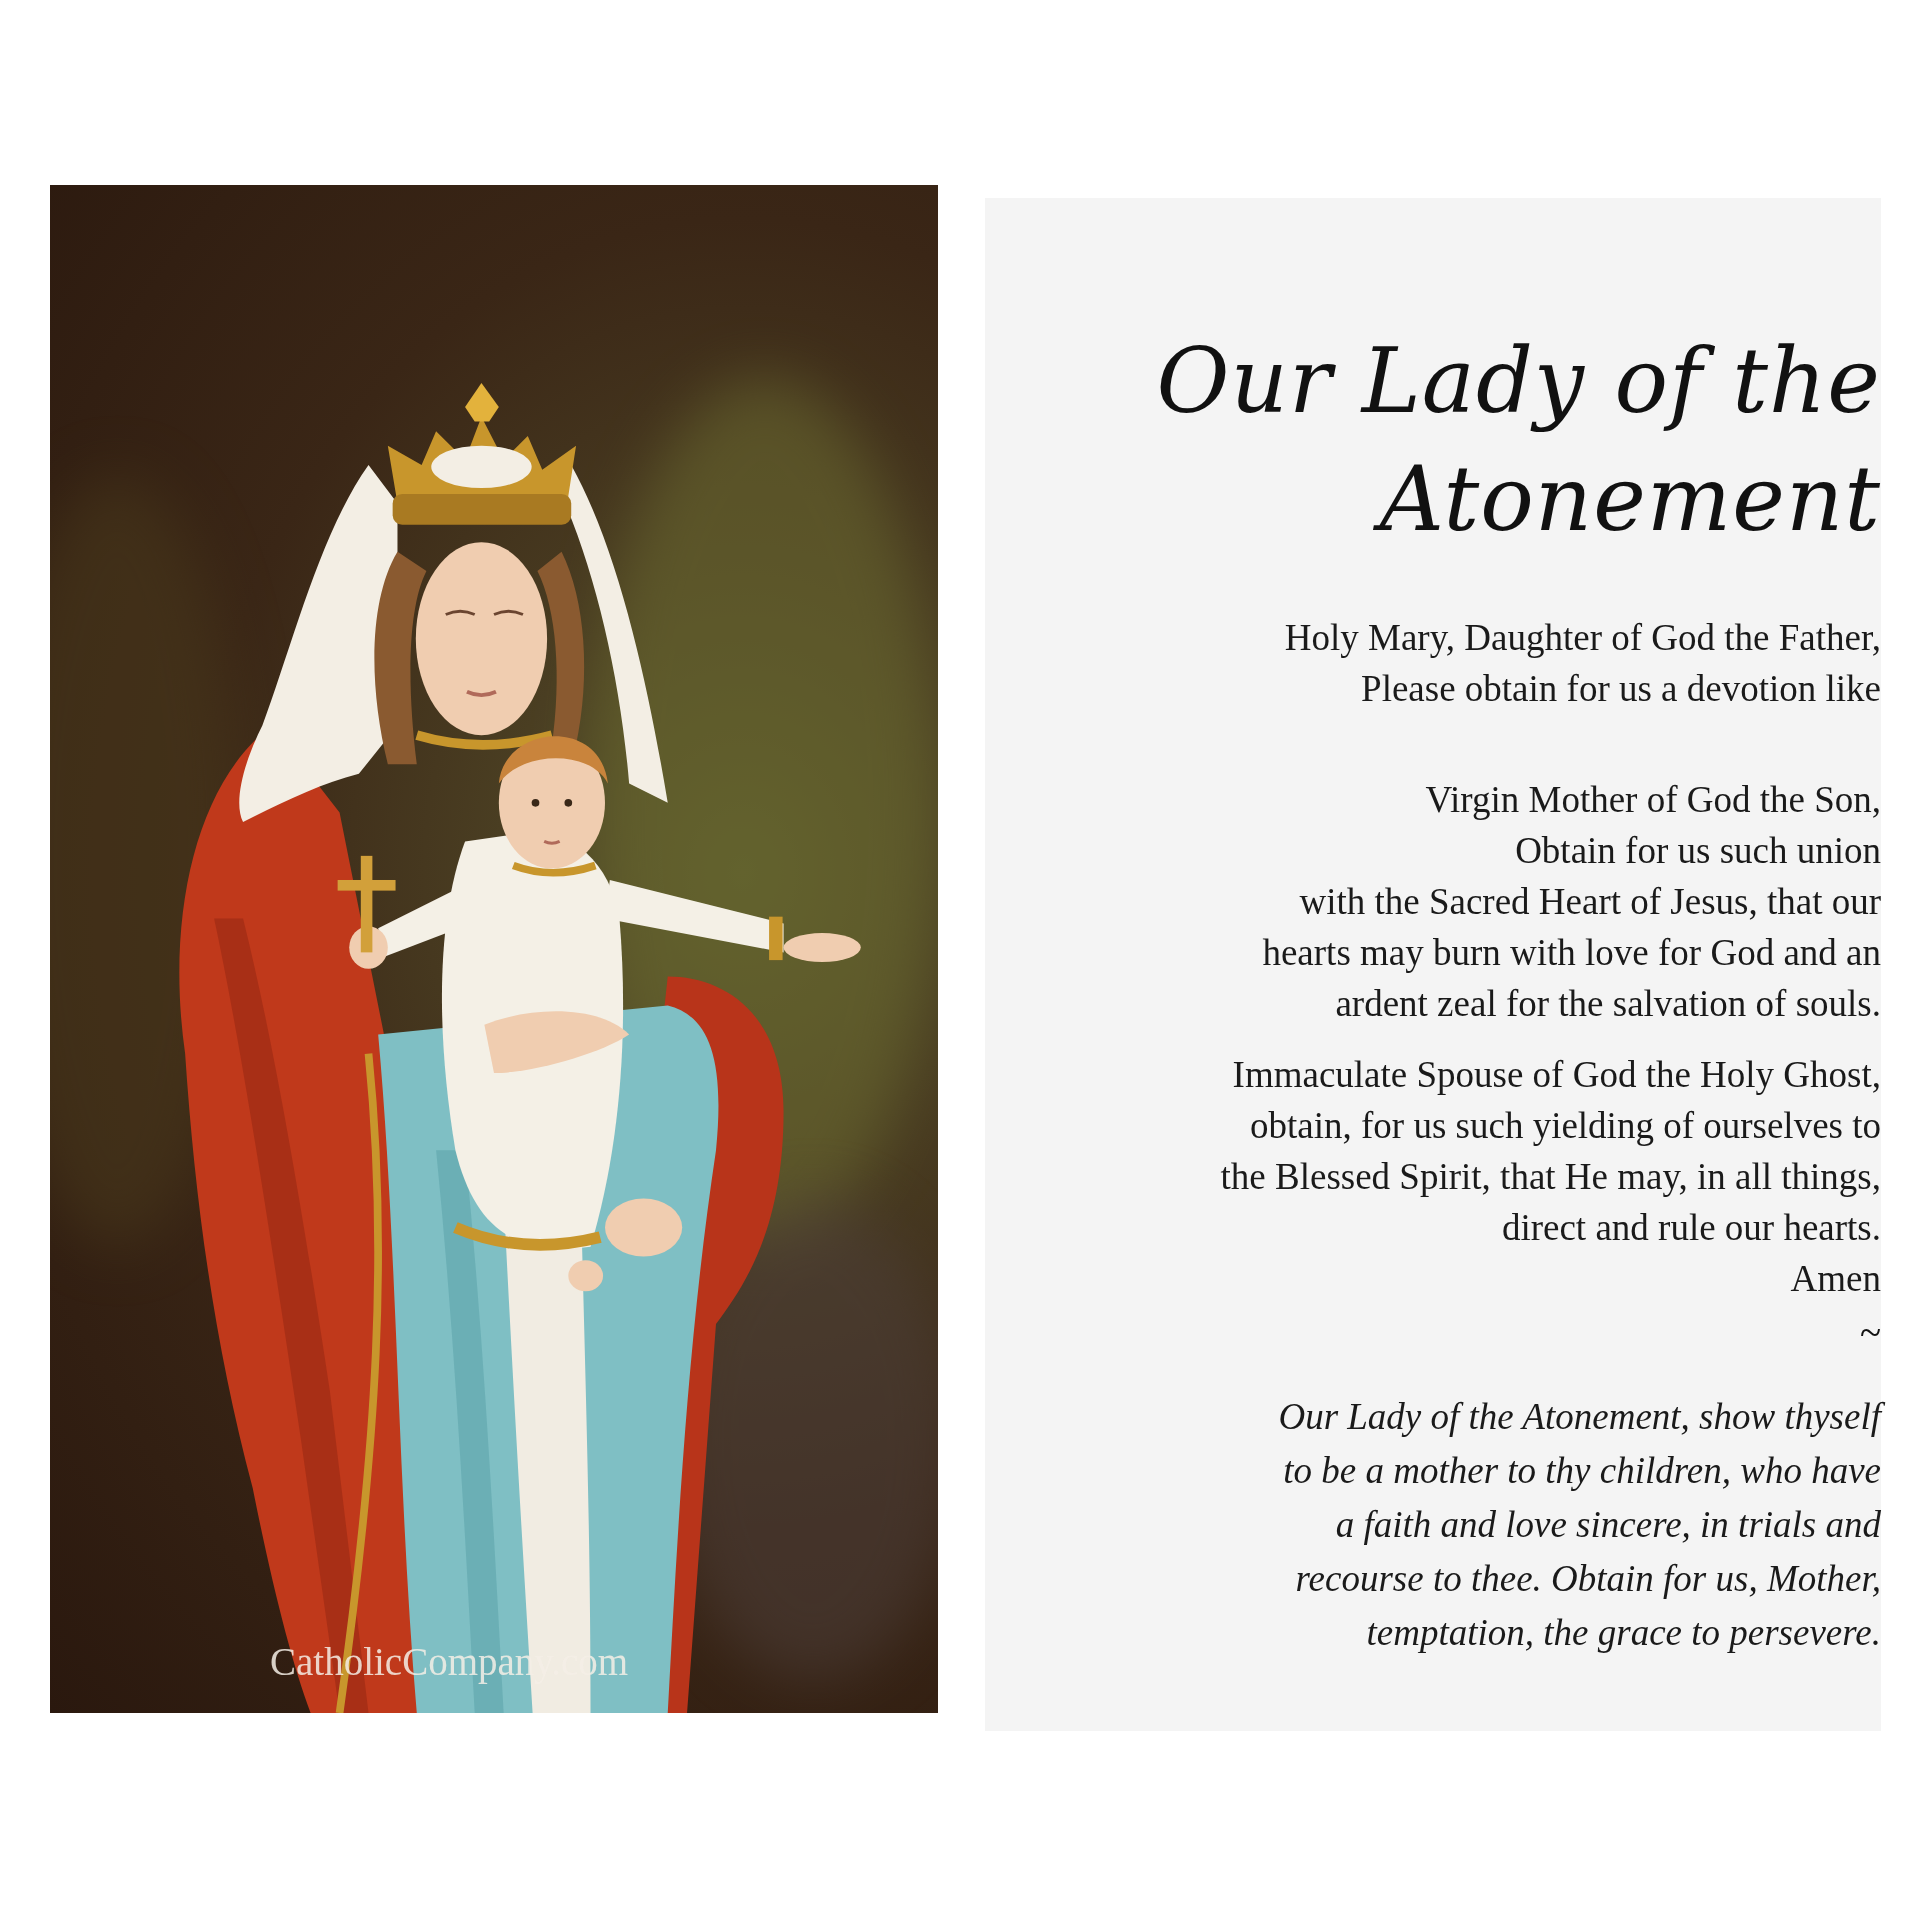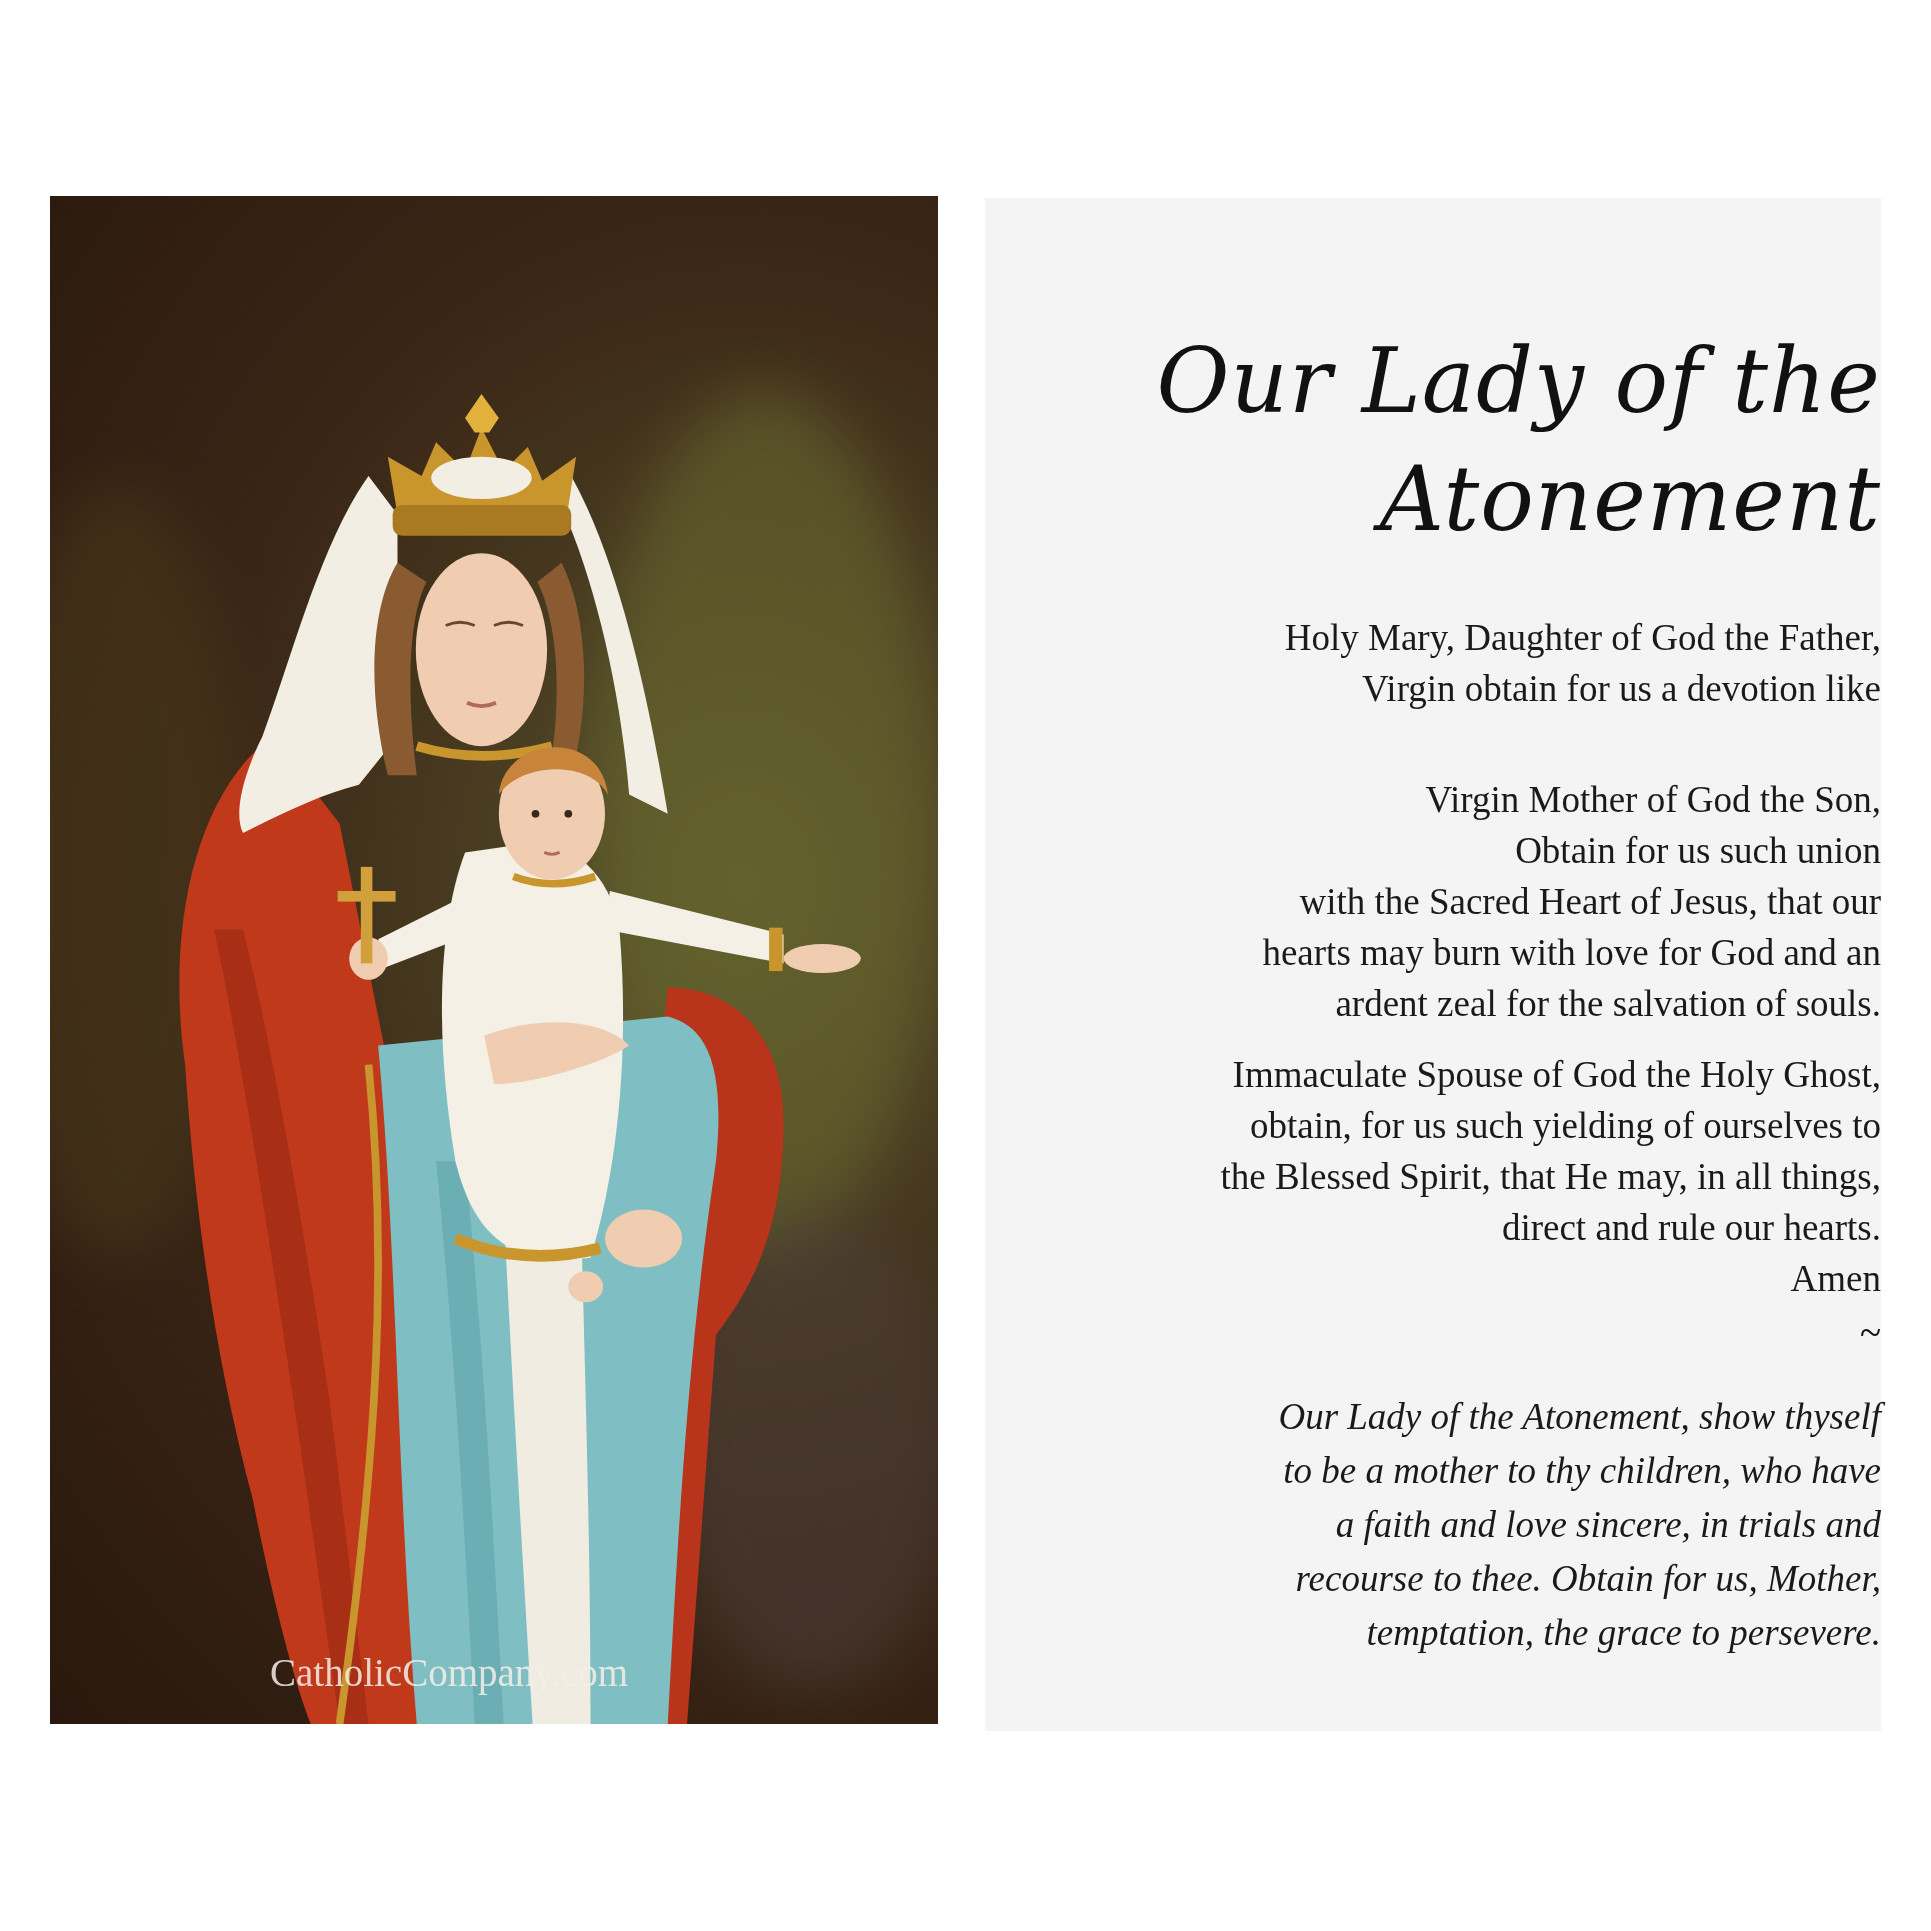--- a/index.html
+++ b/index.html
@@ -1,21 +1,21 @@
 <!DOCTYPE html>
 <html><head>
 <meta charset="utf-8">
 <style>
   html, body { margin: 0; padding: 0; }
   body {
     width: 1931px; height: 1931px; background: #ffffff; position: relative; overflow: hidden;
     font-family: "Liberation Serif", serif;
   }
   .card-front {
-    position: absolute; left: 50px; top: 196px; width: 888px; height: 1528px;
+    position: absolute; left: 50px; top: 185px; width: 888px; height: 1528px;
     background: radial-gradient(ellipse at 78% 45%, #5a5a2c 0%, #4a3e22 25%, #3a2616 55%, #2a180e 100%);
     overflow: hidden;
   }
   .card-front .bg-streak {
     position: absolute; border-radius: 50%; filter: blur(29px); opacity: 0.55;
   }
   .card-front svg { position: absolute; left: 0; top: 0; width: 888px; height: 1528px; }
   .watermark {
     position: absolute; left: 220px; top: 1454px; width: 579px;
     font-family: "Liberation Serif", serif; font-size: 39px; color: rgba(245,238,230,0.85);
@@ -118,21 +118,21 @@
 </div>
 
 <div class="card-back">
   <div class="title">
     <div>Our Lady of the</div>
     <div>Atonement</div>
   </div>
 
   <div class="prayer p1">
     <div>Holy Mary, Daughter of God the Father,</div>
-    <div>Virgin obtain for us a devotion like</div>
+    <div>Please obtain for us a devotion like</div>
   </div>
 
   <div class="prayer p2">
     <div>Virgin Mother of God the Son,</div>
     <div>Obtain for us such union</div>
     <div>with the Sacred Heart of Jesus, that our</div>
     <div>hearts may burn with love for God and an</div>
     <div>ardent zeal for the salvation of souls.</div>
   </div>
 

